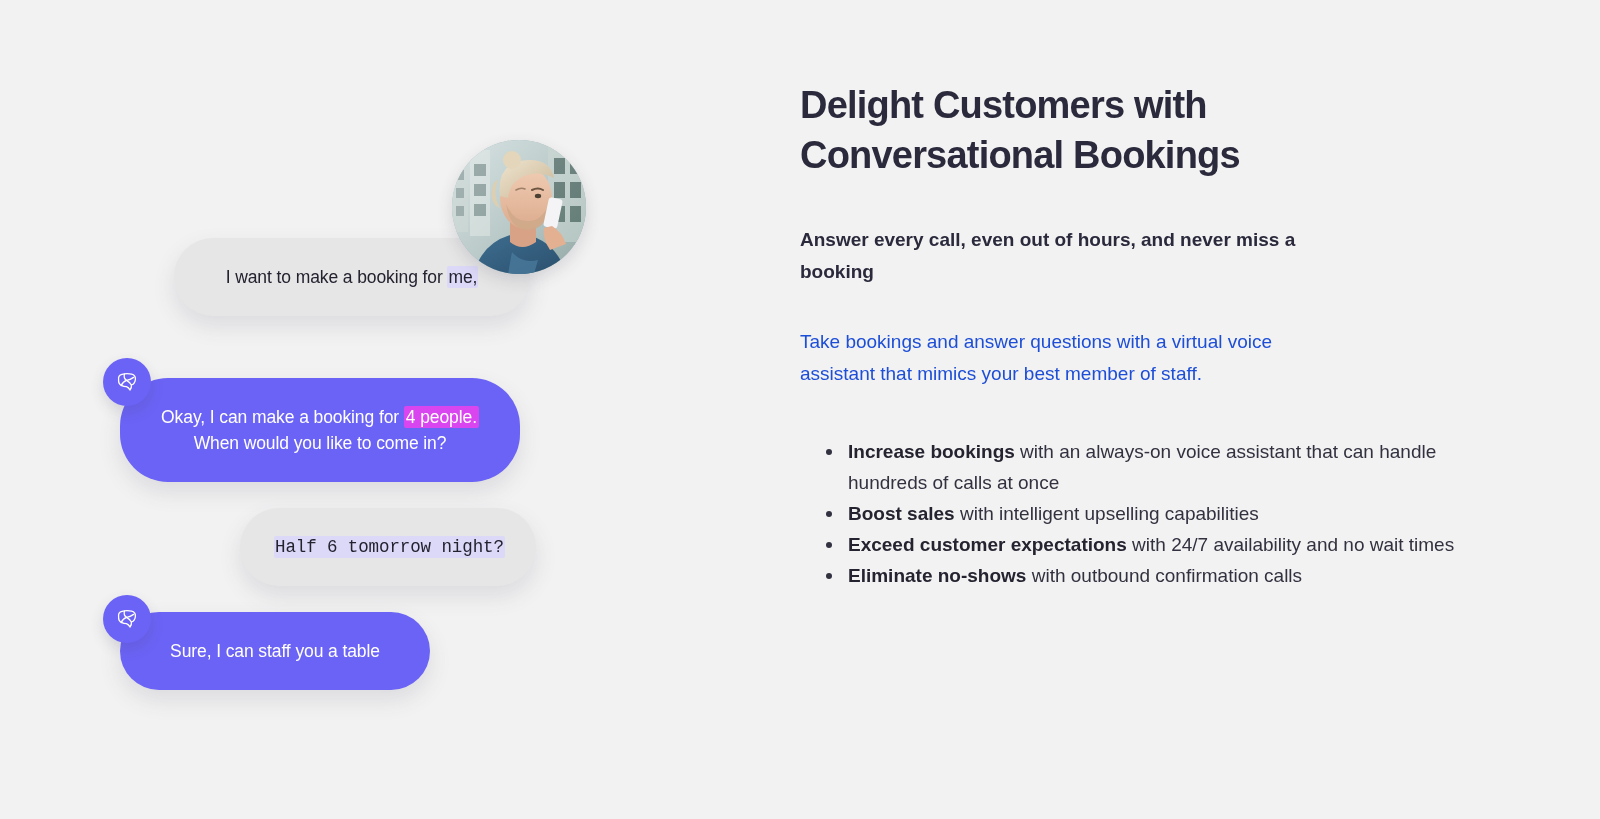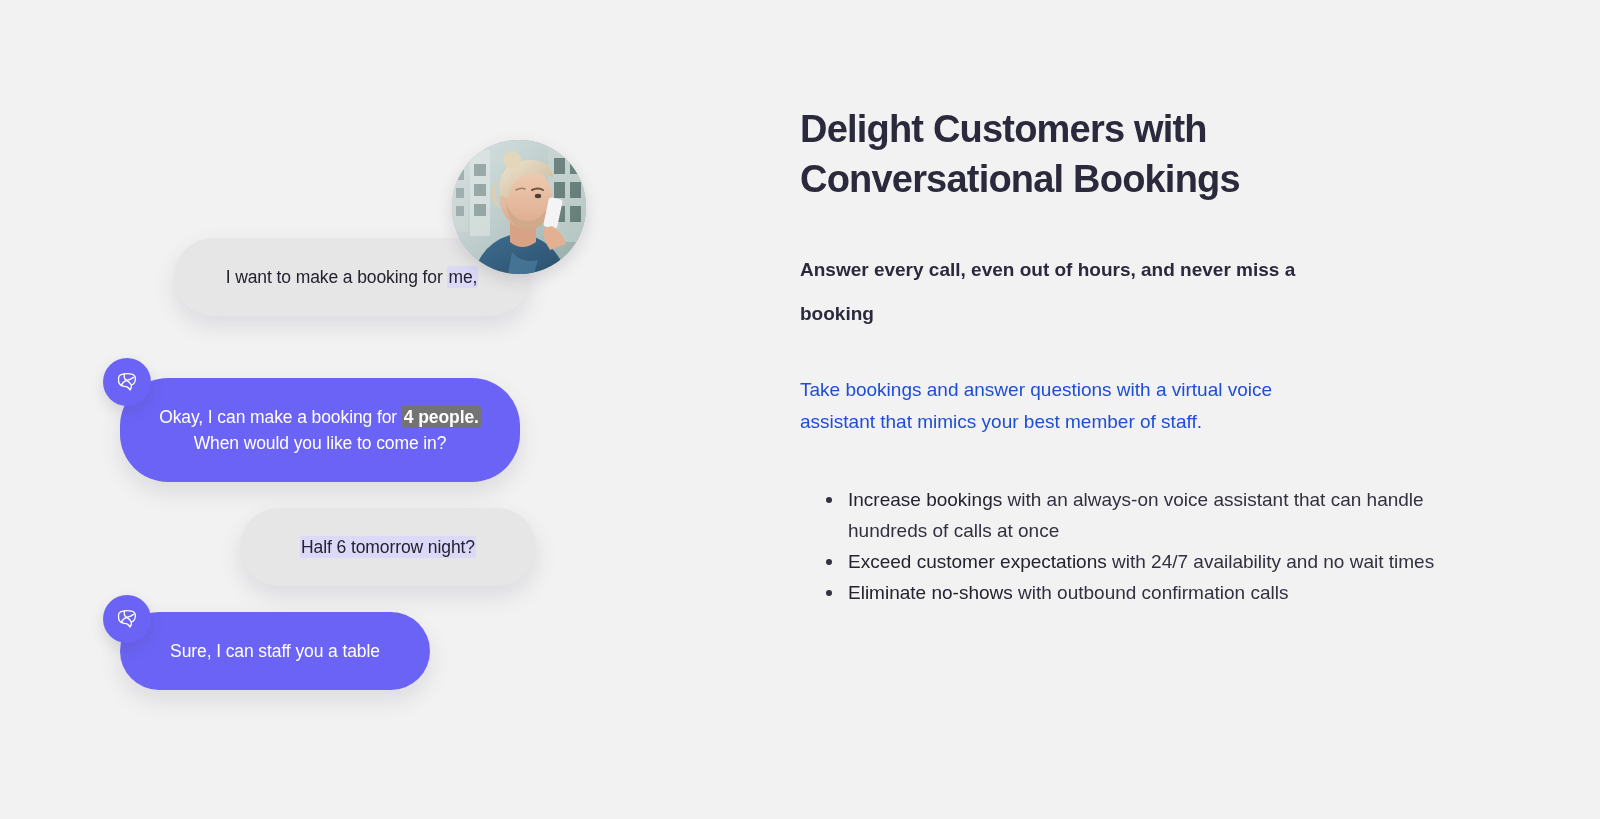--- a/index.html
+++ b/index.html
@@ -77,30 +77,29 @@
     background: #6b63f5;
     color: #ffffff;
   }
 
   .hl-lavender {
     background: #dcd9f8;
     padding: 1px 1px;
     border-radius: 2px;
   }
   .hl-indigo {
-    background: #737373;
+    background: #d946ef;
     padding: 1px 2px;
     border-radius: 2px;
-    font-weight: bold;
   }
 
   
   #bubble-1 { left: 174px; top: 238px;  width: 356px; }
   #bubble-2 { left: 120px; top: 378px;  width: 400px; }
-  #bubble-3 { left: 240px; top: 508px;  width: 296px; }
+  #bubble-3 { left: 240px; top: 508px;  width: 296px; font-family: Liberation Mono, monospace; }
   #bubble-4 { left: 120px; top: 612px;  width: 310px; }
 
   .bot-badge {
     position: absolute;
     width: 48px;
     height: 48px;
     border-radius: 50%;
     background: #6b63f5;
     display: flex;
     align-items: center;
@@ -110,38 +109,38 @@
   }
   #badge-2 { left: 103px; top: 358px; }
   #badge-4 { left: 103px; top: 595px; }
   .bot-badge svg { display: block; width: 26px; height: 26px; }
 
   
   .copy-pane {
     position: relative;
     width: 840px;
     flex: 0 0 840px;
-    padding: 104px 110px 0 40px;
+    padding: 80px 110px 0 40px;
     box-sizing: border-box;
   }
 
   .headline {
     margin: 0;
     font-size: 38px;
     line-height: 50px;
     font-weight: 700;
     letter-spacing: -0.8px;
     color: #2b2a3d;
     max-width: 520px;
   }
 
   .subhead {
     margin: 44px 0 0 0;
     font-size: 19px;
-    line-height: 44px;
+    line-height: 32px;
     font-weight: 700;
     color: #2b2a3d;
     max-width: 500px;
   }
 
   .body-copy {
     margin: 38px 0 0 0;
     font-size: 19px;
     line-height: 32px;
     font-weight: 400;
@@ -168,21 +167,21 @@
     content: "";
     position: absolute;
     left: 0;
     top: 13px;
     width: 6px;
     height: 6px;
     border-radius: 50%;
     background: #32313f;
   }
   .benefit-list li b {
-    font-weight: 400;
+    font-weight: 700;
     color: #24232f;
   }
 </style>
 </head>
 <body>
 
 <div class="page">
 
   <div class="chat-pane">
     <div class="chat-stack">
@@ -286,18 +285,19 @@
     </div>
   </div>
 
   <div class="copy-pane">
     <h1 class="headline">Delight Customers with Conversational Bookings</h1>
     <p class="subhead">Answer every call, even out of hours, and never miss a booking</p>
     <p class="body-copy">Take bookings and answer questions with a virtual voice assistant that mimics your best member of staff.</p>
 
     <ul class="benefit-list">
       <li><b>Increase bookings</b><span> with an always-on voice assistant that can handle hundreds of calls at once</span></li>
+      <li><b>Boost sales</b><span> with intelligent upselling capabilities</span></li>
       <li><b>Exceed customer expectations</b><span> with 24/7 availability and no wait times</span></li>
       <li><b>Eliminate no-shows</b><span> with outbound confirmation calls</span></li>
     </ul>
   </div>
 
 </div>
 
 </body></html>

